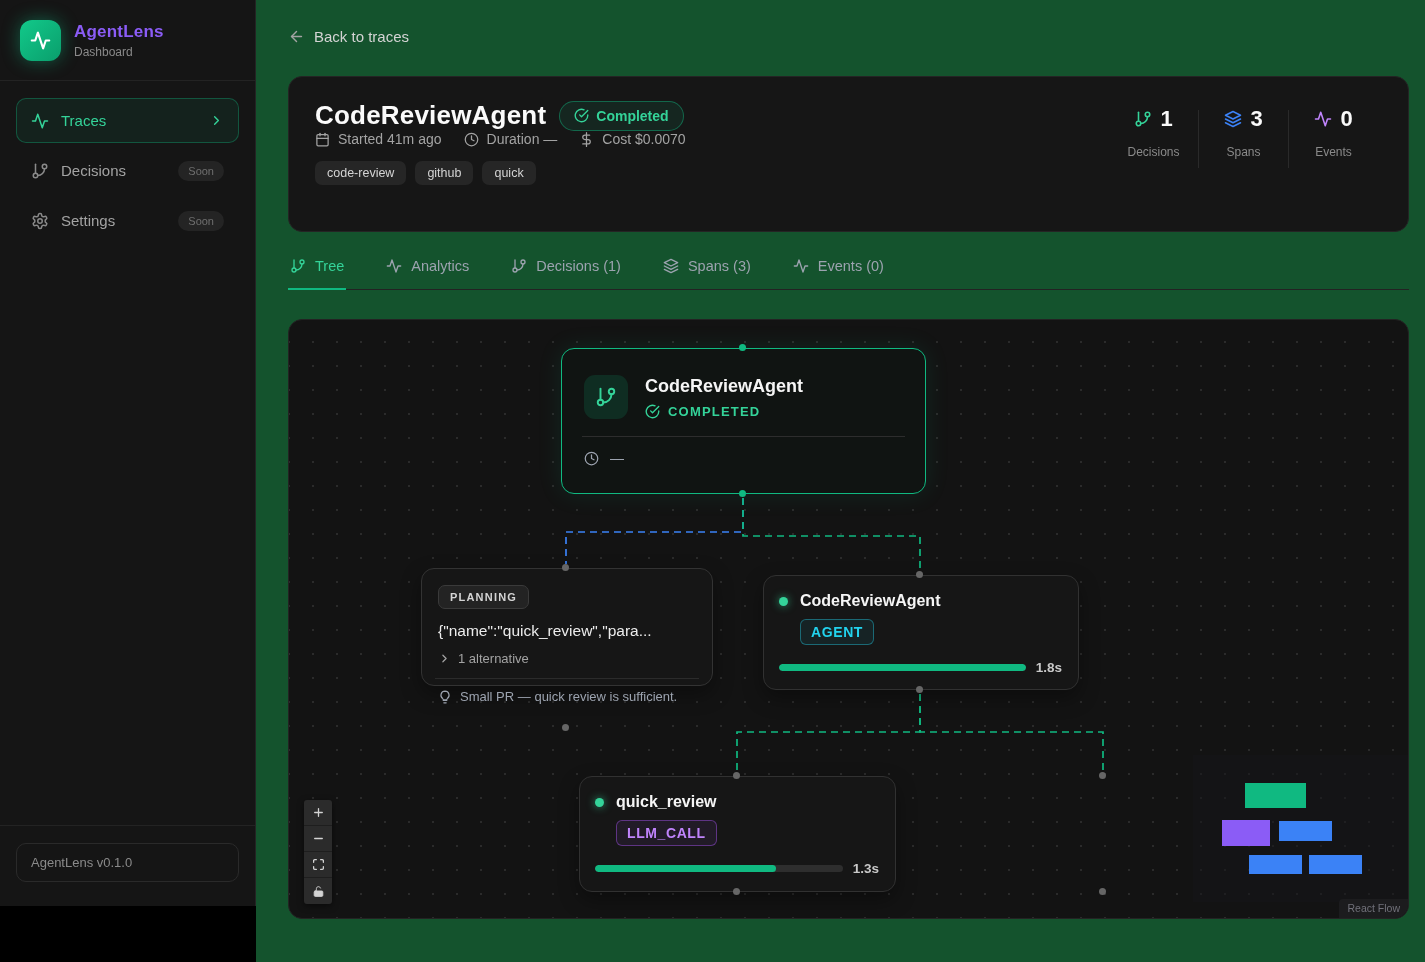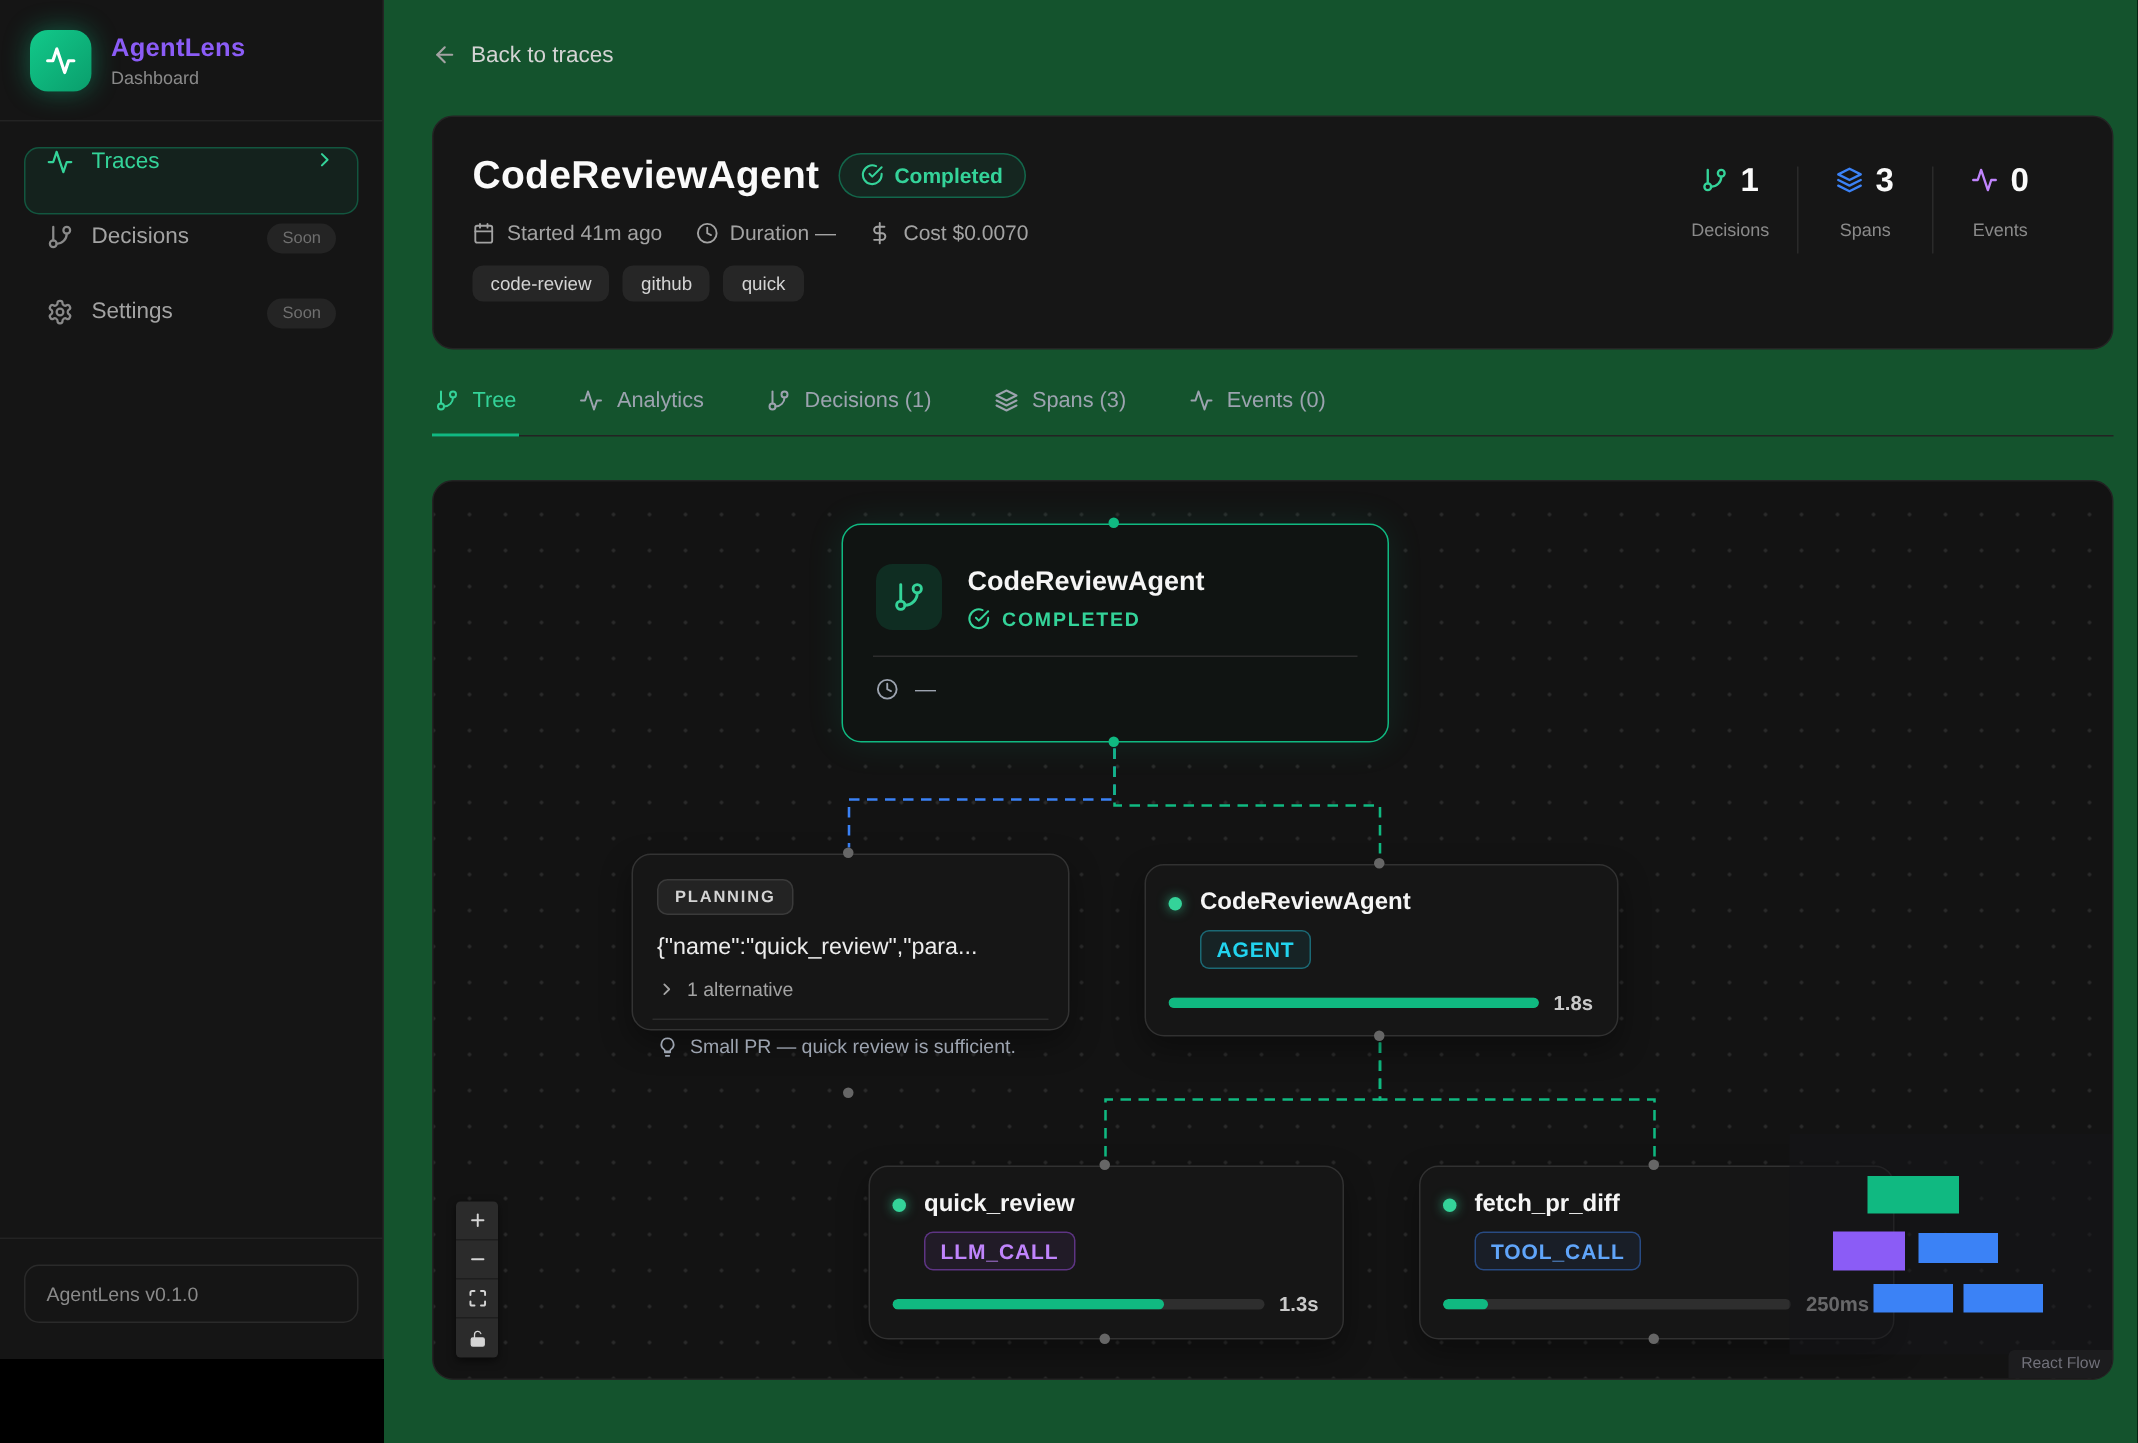--- a/index.html
+++ b/index.html
@@ -16,21 +16,21 @@
   .sidebar { height:906px; background:#151515; border-right:1px solid #242424;
              display:flex; flex-direction:column; }
   .side-header { display:flex; align-items:center; gap:13px; padding:20px 20px 19px; border-bottom:1px solid #232323; }
   .logo { width:41px; height:41px; border-radius:12px; flex:0 0 41px;
           background:linear-gradient(135deg,#12c98a,#0a9e6c);
           display:flex; align-items:center; justify-content:center;
           box-shadow:0 0 18px rgba(16,185,129,.45); color:#fff; }
   .app-name { font-size:17px; font-weight:700; color:#8b5cf6; letter-spacing:.2px; }
   .app-sub  { font-size:12px; color:#8a8a8a; margin-top:3px; }
   .nav { padding:17px 16px 0; display:flex; flex-direction:column; gap:5px; }
-  .nav-item { display:flex; align-items:flex-start; gap:12px; height:45px; padding:0 14px;
+  .nav-item { display:flex; align-items:center; gap:12px; height:45px; padding:0 14px;
               border-radius:10px; border:1px solid transparent; font-size:15px; color:#a3a3a3; cursor:pointer; }
   .nav-item .ni-label { flex:1; }
   .nav-item.active { background:rgba(16,185,129,.08); border-color:rgba(16,185,129,.35); color:#34d399; }
   .nav-item .ni-icon { display:flex; color:#8a8a8a; }
   .nav-item.active .ni-icon, .nav-item.active .chev { color:#34d399; }
   .soon { font-size:11px; color:#6f6f6f; background:#242424; border-radius:999px; padding:4px 10px; }
   .side-spacer { flex:1; }
   .side-footer { border-top:1px solid #232323; padding:17px 16px 24px; }
   .version-box { border:1px solid #2a2a2a; border-radius:10px; padding:11px 14px;
                  font-size:13px; color:#8a8a8a; }
@@ -40,21 +40,21 @@
   .back { display:inline-flex; align-items:center; gap:9px; font-size:15px; color:#d4d4d4; cursor:pointer; }
   .back svg { color:#a3a3a3; }
 
   .trace-card { margin-top:27px; background:#161616; border:1px solid #242424; border-radius:14px;
                 width:1121px; height:156px; padding:23px 30px 0 26px; display:flex; justify-content:space-between; }
   .title-row { display:flex; align-items:center; gap:13px; }
   .trace-title { font-size:26px; font-weight:700; color:#fafafa; letter-spacing:.2px; }
   .status-pill { display:inline-flex; align-items:center; gap:7px; border:1px solid rgba(16,185,129,.45);
                  background:rgba(16,185,129,.10); color:#34d399; border-radius:999px;
                  padding:6px 14px; font-size:14px; font-weight:600; }
-  .meta-row { display:flex; align-items:flex-end; gap:22px; margin-top:15px; font-size:14px; color:#a3a3a3; }
+  .meta-row { display:flex; align-items:flex-end; gap:22px; font-size:14px; color:#a3a3a3; }
   .meta-item { display:flex; align-items:center; gap:8px; }
   .tags-row { display:flex; gap:9px; margin-top:14px; }
   .tag { background:#262626; border-radius:7px; padding:5px 12px; font-size:12.5px; color:#d4d4d4; }
 
   .stats { display:flex; align-items:flex-start; gap:0; padding-top:6px; }
   .stat { width:89px; text-align:center; }
   .stat-top { display:flex; align-items:center; justify-content:center; gap:8px; }
   .stat-value { font-size:22px; font-weight:700; color:#fafafa; }
   .stat-label { font-size:12px; color:#8a8a8a; margin-top:13px; }
   .stat-div { width:1px; height:58px; background:#2a2a2a; margin-top:4px; }
@@ -451,33 +451,20 @@
         </div>
         <span class="type-badge badge-llm">LLM_CALL</span>
         <div class="progress-row">
           <div class="track">
             <div class="fill" style="width: 73%;"></div>
           </div>
           <span class="dur">1.3s</span>
         </div>
       </div>
 
-      <div class="node span-node span-tool">
-        <div class="span-head">
-          <span class="dot"></span>
-          <span class="span-title">fetch_pr_diff</span>
-        </div>
-        <span class="type-badge badge-tool">TOOL_CALL</span>
-        <div class="progress-row">
-          <div class="track">
-            <div class="fill" style="width: 13%;"></div>
-          </div>
-          <span class="dur">250ms</span>
-        </div>
-      </div>
 
       <span class="handle green" style="left:450px;top:24px"></span>
       <span class="handle green" style="left:450px;top:170px"></span>
       <span class="handle" style="left:273px;top:244px"></span>
       <span class="handle" style="left:273px;top:404px"></span>
       <span class="handle" style="left:627px;top:251px"></span>
       <span class="handle" style="left:627px;top:366px"></span>
       <span class="handle" style="left:444px;top:452px"></span>
       <span class="handle" style="left:444px;top:568px"></span>
       <span class="handle" style="left:810px;top:452px"></span>

